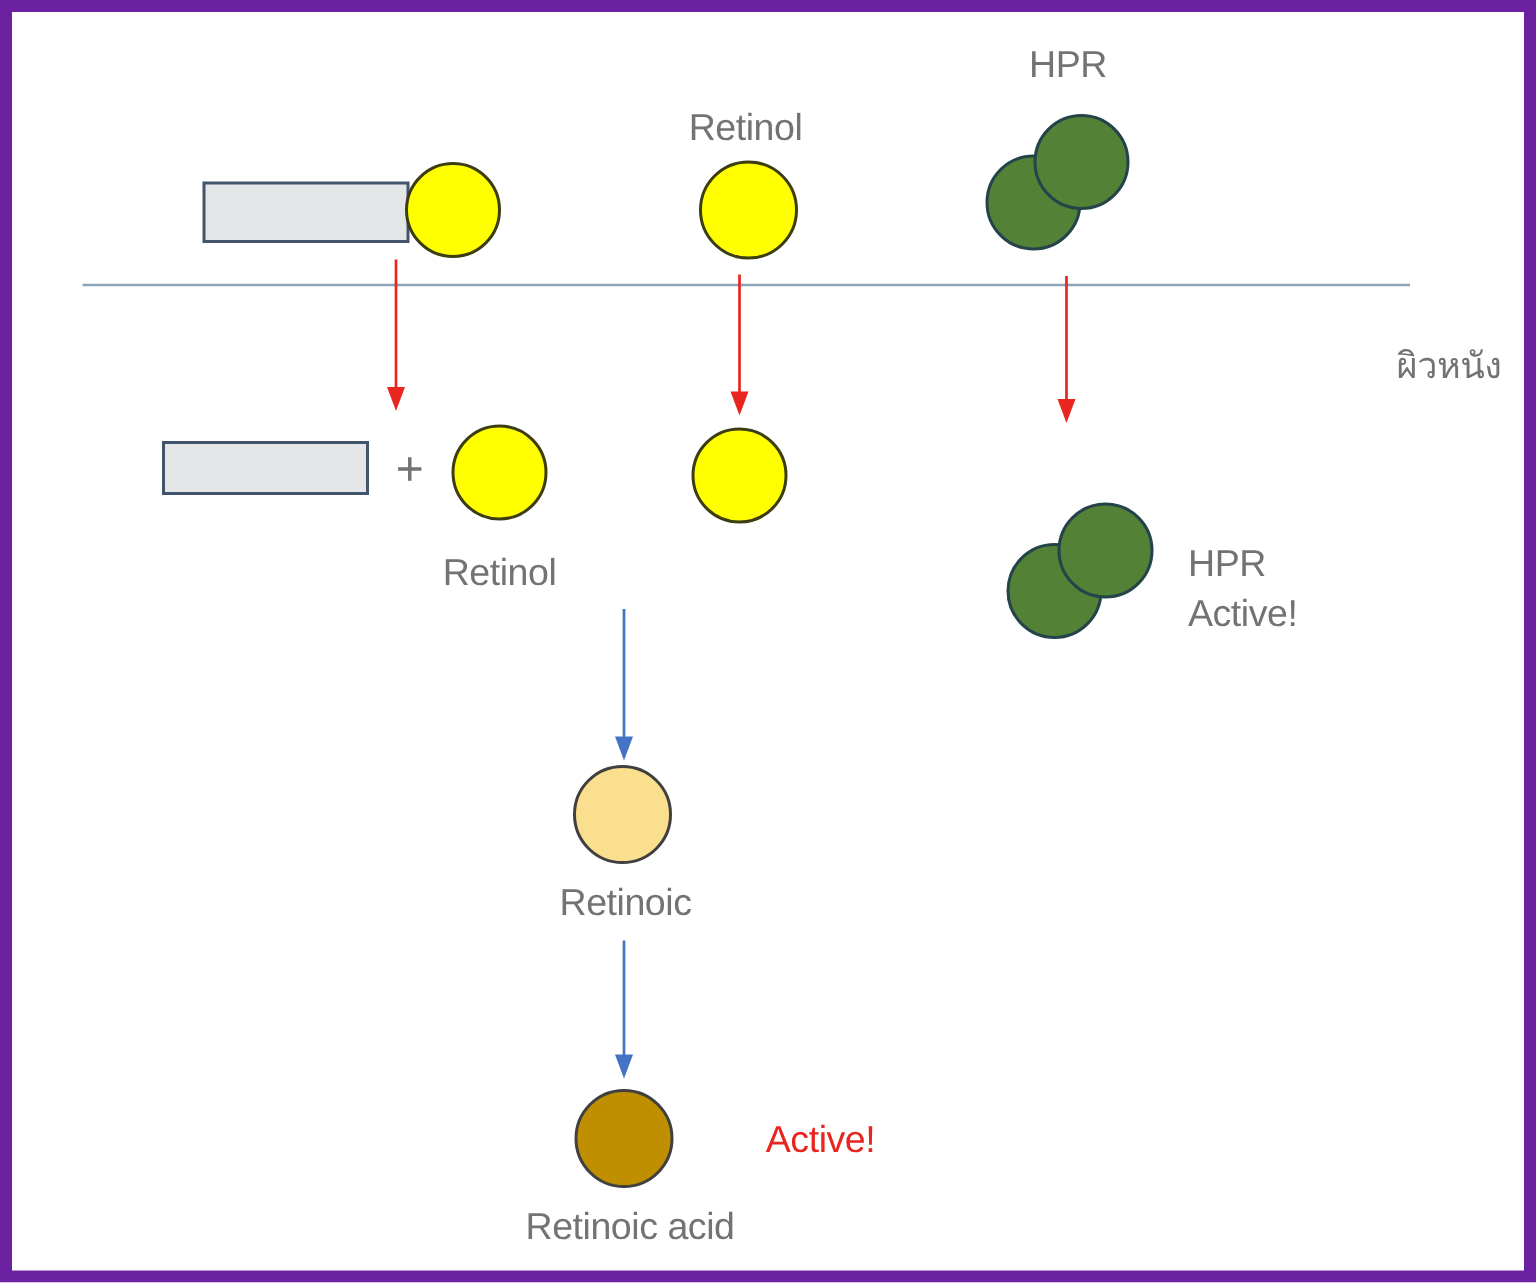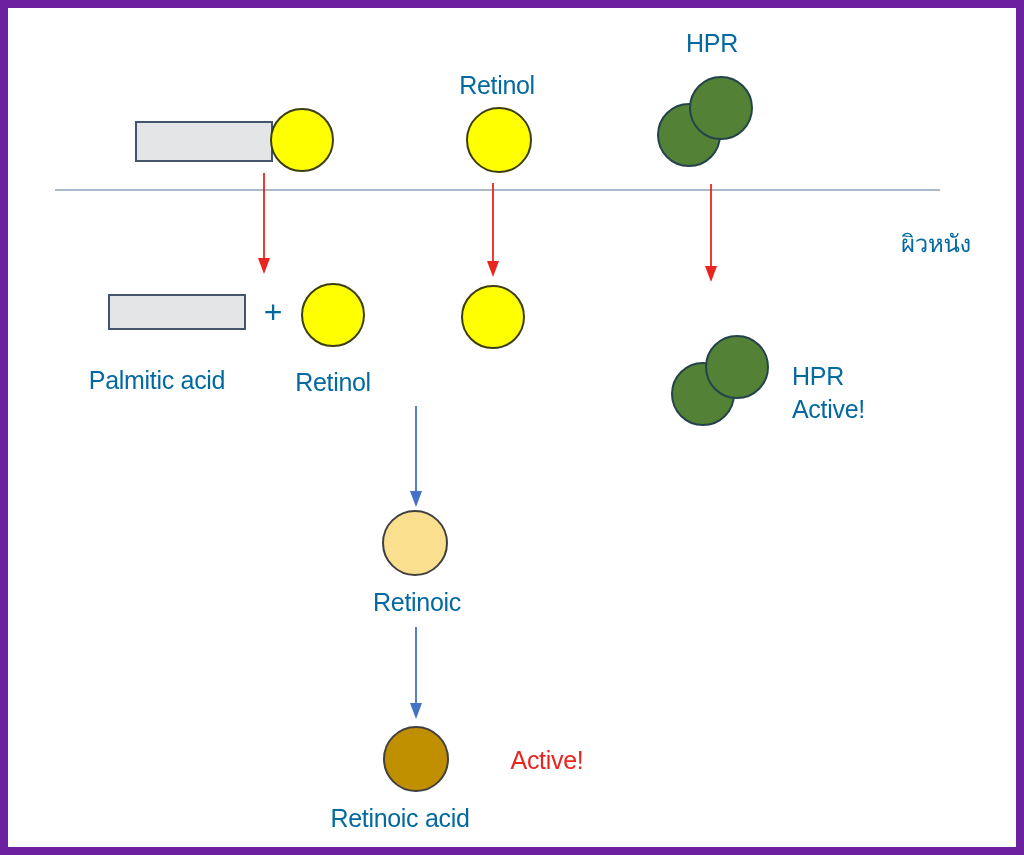--- a/index.html
+++ b/index.html
@@ -10,21 +10,21 @@
     background:#ffffff;
     border:8px solid #6C21A0;
     overflow:hidden;
     font-family:"Liberation Sans","DejaVu Sans",sans-serif;
   }
   .overlay { position:absolute; left:0; top:0; width:1008px; height:839px; }
   .label {
     position:absolute;
     transform:translate(-50%,-50%);
     white-space:nowrap;
-    color:#0369a1;
+    color:#737373;
     font-size:25px;
     letter-spacing:-0.3px;
     line-height:1.1;
   }
   .thai { font-family:"DejaVu Sans","Liberation Sans",sans-serif; font-size:24px; }
   .plus { font-size:32px; font-weight:400; }
   .red-text { color:#E8251F; }
   .two-line { transform:none; line-height:33px; }
   
   .chain-rect   { stroke:#44546A; stroke-width:2; }
@@ -85,32 +85,31 @@
     <circle cx="407" cy="535" r="32" class="cream-circ" fill="#FADF8E"></circle>
 
     <circle cx="408" cy="751" r="32" class="gold-circ" fill="#BF8F00"></circle>
   </svg>
 
 
   <div class="label" style="left:489px; top:78px;">Retinol</div>
 
   <div class="label" style="left:704px; top:36px;">HPR</div>
 
-  <div class="label thai" style="left:928px; top:236px;">ผิวหนัง</div>
+  <div class="label thai" style="left:958px; top:236px;">ผิวหนัง</div>
 
-  <div class="label" style="left:149px; top:373px;">Palmitic acid</div>
 
   <div class="label plus" style="left:265px; top:305px;">+</div>
 
   <div class="label" style="left:325px; top:375px;">Retinol</div>
 
   <div class="label two-line" style="left:784px; top:352px;">
     <div>HPR</div>
     <div>Active!</div>
   </div>
 
   <div class="label" style="left:409px; top:595px;">Retinoic</div>
 
   <div class="label red-text" style="left:539px; top:753px;">Active!</div>
 
-  <div class="label" style="left:392px; top:811px;">Retinoic acid</div>
+  <div class="label" style="left:412px; top:811px;">Retinoic acid</div>
 
 </div>
 
 </body></html>

